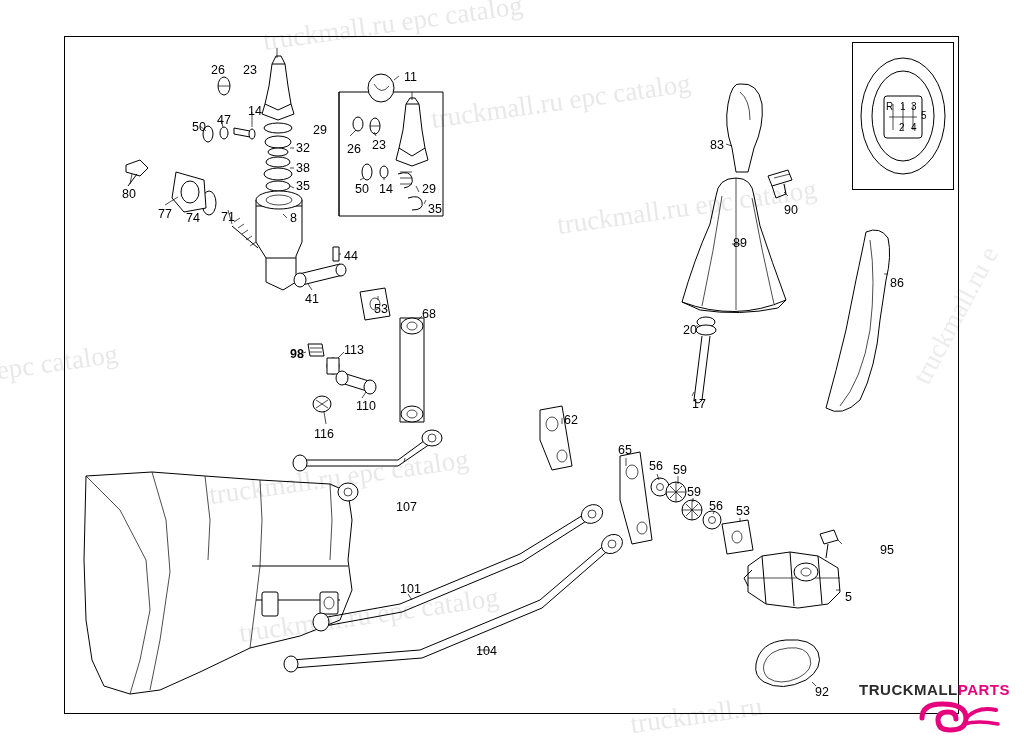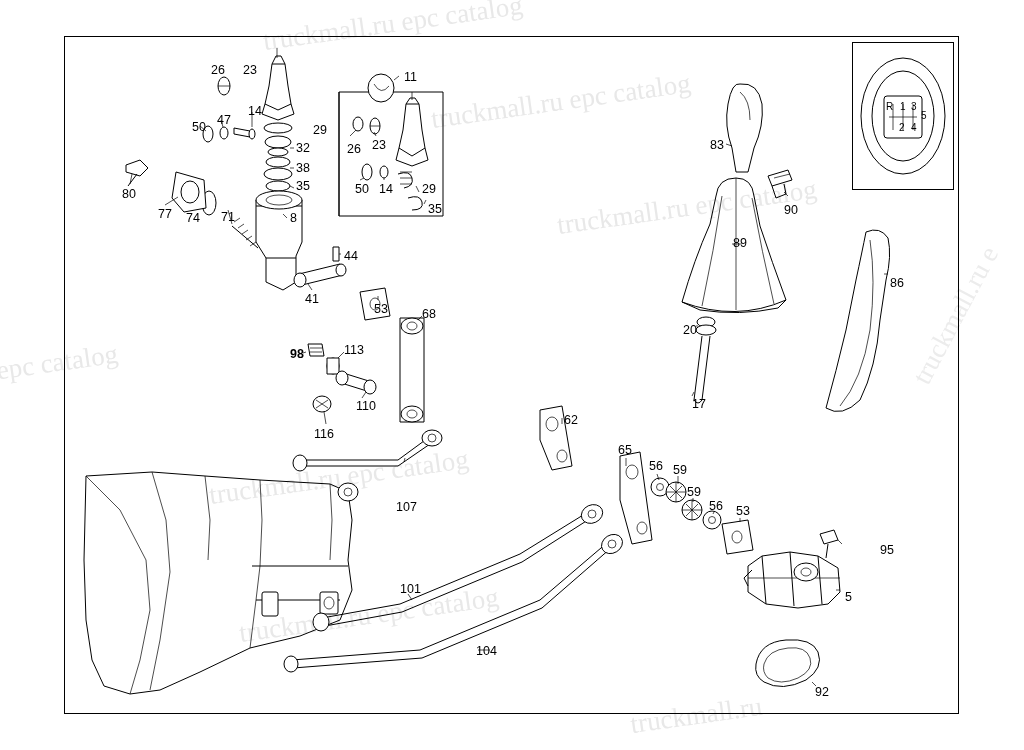--- a/index.html
+++ b/index.html
@@ -449,14 +449,24 @@
 
   <div>
     <div class="gearlbl" style="left:886px; top:101px;">R</div>
     <div class="gearlbl" style="left:900px; top:101px;">1</div>
     <div class="gearlbl" style="left:911px; top:101px;">3</div>
     <div class="gearlbl" style="left:921px; top:110px;">5</div>
     <div class="gearlbl" style="left:899px; top:122px;">2</div>
     <div class="gearlbl" style="left:911px; top:122px;">4</div>
   </div>
 
+  <div class="logo">
+    <div class="logo-text">
+      <span>TRUCKMALL</span><span class="pink">PARTS</span>
+    </div>
+    <svg class="swirl" viewBox="0 0 96 40">
+      <path d="M10 20 Q10 6 30 6 Q54 6 54 20 Q54 32 38 32 Q26 32 26 22 Q26 14 36 14 Q44 14 44 21" fill="none" stroke="#e6007e" stroke-width="5" stroke-linecap="round"></path>
+      <path d="M54 20 Q66 8 84 12" fill="none" stroke="#e6007e" stroke-width="4" stroke-linecap="round"></path>
+      <path d="M52 26 Q66 22 86 26" fill="none" stroke="#e6007e" stroke-width="3.5" stroke-linecap="round"></path>
+    </svg>
+  </div>
 
 </div>
 
 </body></html>

